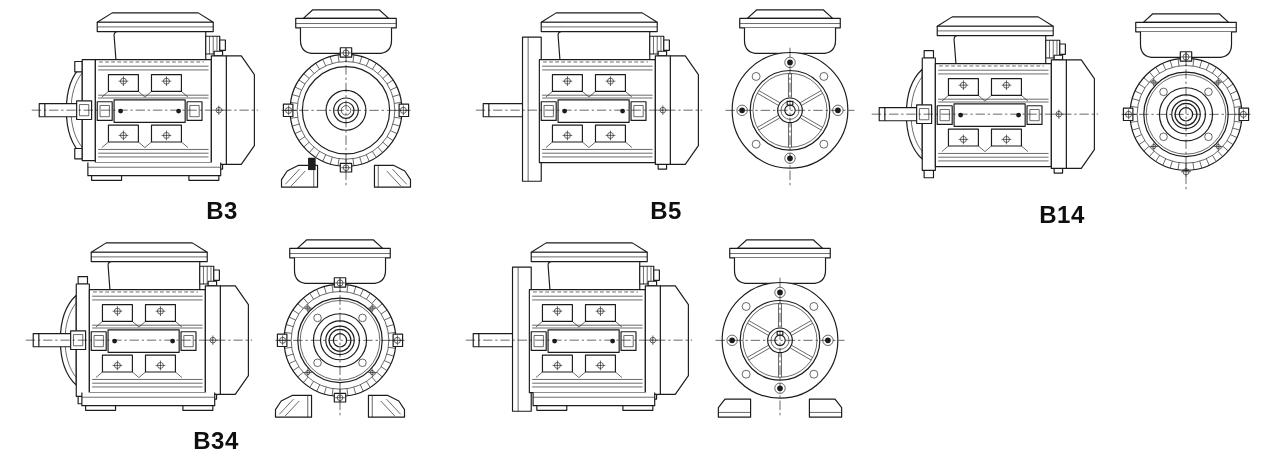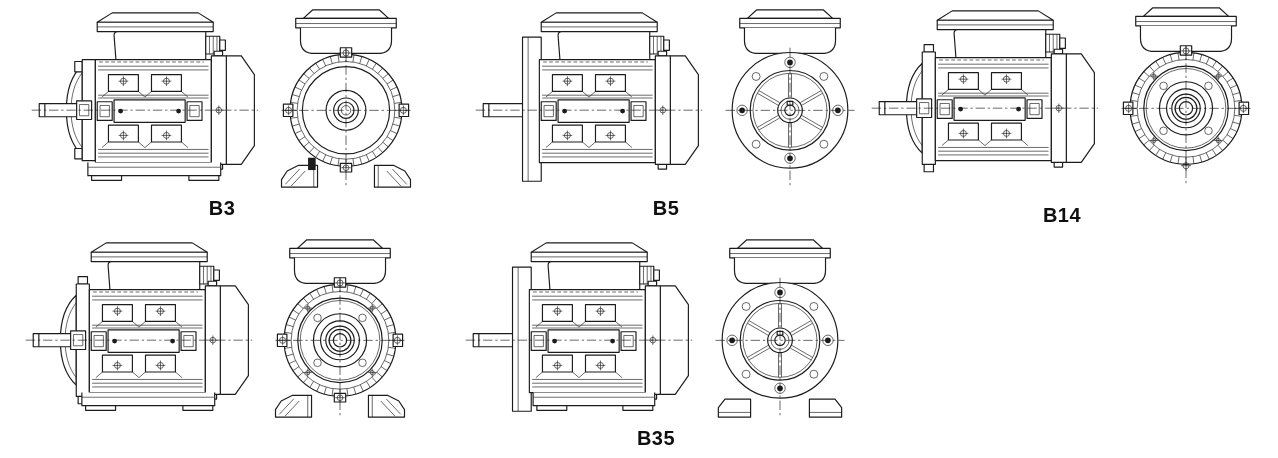--- a/index.html
+++ b/index.html
@@ -3,21 +3,21 @@
 <meta charset="utf-8">
 <style>
   html,body{margin:0;padding:0;}
   body{background:#ffffff;font-family:"Liberation Sans",sans-serif;}
   .canvas{position:relative;width:1278px;height:458px;background:#ffffff;overflow:hidden;}
   .mount-group{position:absolute;display:flex;flex-direction:column;margin:0;}
   .views{display:flex;align-items:flex-start;gap:16px;}
   svg.drawing{display:block;}
   svg.side{width:232px;height:184px;}
   svg.front{width:140px;height:184px;}
-  .mount-label{margin-top:7px;text-align:center;font-weight:700;font-size:20px;
+  .mount-label{margin-top:7px;text-align:center;font-weight:700;font-size:24px;
                letter-spacing:.5px;color:var(--label,#0f0f0f);
                font-family:"Liberation Sans",sans-serif;}
   
   .drawing *{stroke:var(--line,#1c1c1c);fill:none;stroke-width:1.25;stroke-linejoin:round;}
   .drawing .wf{fill:#ffffff;}
   .drawing .df{fill:var(--line,#1c1c1c);stroke:none;}
   .drawing .thin{stroke-width:0.7;}
   .drawing .dash{stroke-dasharray:10 3 2.5 3;}
   .drawing .dash2{stroke-dasharray:4 2.5;}
 </style>
@@ -289,21 +289,21 @@
           <circle cx="37.29110755007935" cy="74.29110755007935" r="4.2" class="thin"></circle>
           <circle cx="108.70889244992065" cy="145.70889244992065" r="4.2" class="thin"></circle>
           <circle cx="37.29110755007935" cy="145.70889244992065" r="4.2" class="thin"></circle>
           <line x1="5" y1="110" x2="141" y2="110" class="thin dash"></line>
           <line x1="73" y1="44" x2="73" y2="192" class="thin dash"></line>
         </svg>
     </div>
     <figcaption class="mount-label">B5</figcaption>
   </figure>
 
-  <figure class="mount-group" style="left:868px;top:4px;gap:9px;">
+  <figure class="mount-group" style="left:868px;top:10px;">
     <div class="views">
       <svg class="drawing side" viewBox="0 0 248 194">
           <path d="M74,16 L90,6 L182,6 L198,16 Z" class="wf"></path>
           <rect x="74" y="16" width="124" height="10" class="wf"></rect>
           <line x1="74" y1="21" x2="198" y2="21" class="thin"></line>
           <path d="M94,56 L92,30 Q92,26 96,26 L190,26 L190,56 Z" class="wf"></path>
           <rect x="190" y="31" width="15" height="19" class="wf"></rect>
           <line x1="194" y1="31" x2="194" y2="50" class="thin"></line>
           <line x1="198" y1="31" x2="198" y2="50" class="thin"></line>
           <line x1="202" y1="31" x2="202" y2="50" class="thin"></line>
@@ -631,20 +631,21 @@
           <line x1="137" y1="188" x2="122" y2="172" class="thin"></line>
           <line x1="131" y1="190" x2="116" y2="174" class="thin"></line>
           <rect x="67" y="166" width="12" height="9" class="wf"></rect>
           <circle cx="73" cy="170.5" r="3" class="thin"></circle>
           <line x1="68" y1="170.5" x2="78" y2="170.5" class="thin"></line>
           <line x1="73" y1="165.5" x2="73" y2="175.5" class="thin"></line>
           <line x1="5" y1="110" x2="141" y2="110" class="thin dash"></line>
           <line x1="73" y1="44" x2="73" y2="192" class="thin dash"></line>
         </svg>
     </div>
+    <figcaption class="mount-label">B34</figcaption>
   </figure>
 
   <figure class="mount-group" style="left:462px;top:236px;">
     <div class="views">
       <svg class="drawing side" viewBox="0 0 248 194">
           <path d="M74,16 L90,6 L182,6 L198,16 Z" class="wf"></path>
           <rect x="74" y="16" width="124" height="10" class="wf"></rect>
           <line x1="74" y1="21" x2="198" y2="21" class="thin"></line>
           <path d="M94,56 L92,30 Q92,26 96,26 L190,26 L190,56 Z" class="wf"></path>
           <rect x="190" y="31" width="15" height="19" class="wf"></rect>
@@ -746,16 +747,15 @@
           <circle cx="22.5" cy="110" r="5.5" class="thin"></circle>
           <circle cx="22.5" cy="110" r="3" class="df"></circle>
           <circle cx="108.70889244992065" cy="74.29110755007935" r="4.2" class="thin"></circle>
           <circle cx="37.29110755007935" cy="74.29110755007935" r="4.2" class="thin"></circle>
           <circle cx="108.70889244992065" cy="145.70889244992065" r="4.2" class="thin"></circle>
           <circle cx="37.29110755007935" cy="145.70889244992065" r="4.2" class="thin"></circle>
           <line x1="5" y1="110" x2="141" y2="110" class="thin dash"></line>
           <line x1="73" y1="44" x2="73" y2="192" class="thin dash"></line>
         </svg>
     </div>
-    <figcaption class="mount-label">B35</figcaption>
   </figure>
 
 </div>
 
 </body></html>

